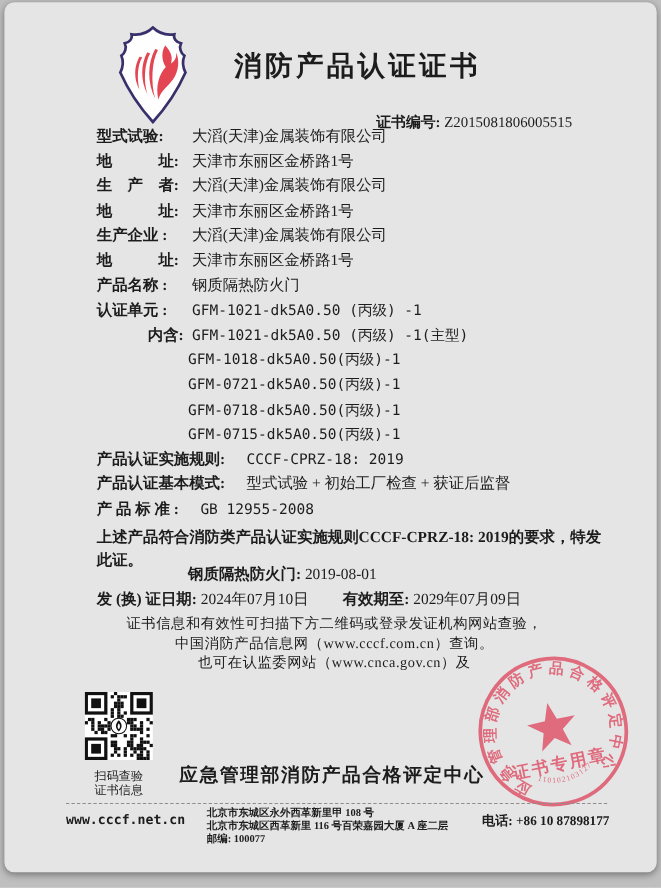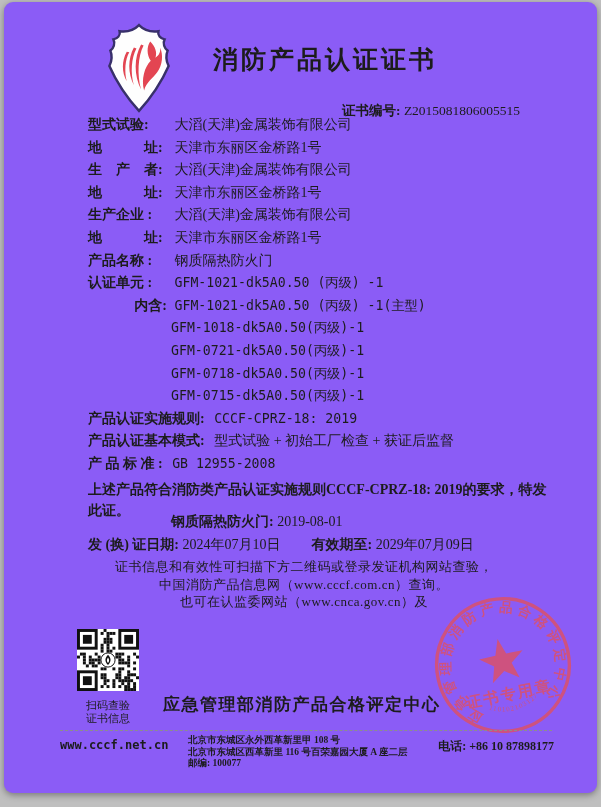--- a/index.html
+++ b/index.html
@@ -5,38 +5,38 @@
   html,body{margin:0;padding:0;}
   body{
     width:601px;height:807px;position:relative;
     background:#bfbfbf;
     font-family:"Liberation Serif","DejaVu Serif",serif;
     color:#1c1c1c;
     -webkit-font-smoothing:antialiased;
   }
   .paper{
     position:absolute;left:4px;top:2px;width:593px;height:791px;
-    background:#8b5cf6;border-radius:9px;
+    background:#e5e5e5;border-radius:9px;
     box-shadow:0 2px 7px rgba(0,0,0,.38);
     overflow:hidden;
   }
   
   .hdr-logo{position:absolute;left:94px;top:20px;width:82px;height:94px;}
   .hdr-title{position:absolute;left:209px;top:41px;font-size:25px;font-weight:bold;letter-spacing:3px;white-space:nowrap;}
   .cert-no{position:absolute;left:338px;top:100px;font-size:13.5px;white-space:nowrap;}
   .cert-no .lbl{font-weight:bold;}
   
   .body-block{position:absolute;left:84px;top:112px;width:478px;font-size:14px;}
   .row{height:22.6px;line-height:22.6px;white-space:nowrap;}
   .row .lbl{display:inline-block;width:79px;font-weight:bold;}
   .row.r-indent .lbl{text-align:right;}
   .row .val{margin-left:4px;}
   .mono{font-family:"DejaVu Sans Mono","Liberation Mono",monospace;font-size:13.2px;}
   .row.model{padding-left:83px;}
-  .row.rule .lbl{width:auto;margin-right:2px;font-family:Liberation Serif, serif;}
+  .row.rule .lbl{width:auto;margin-right:12px;font-family:Liberation Serif, serif;}
   .statement{margin-top:3px;width:472px;line-height:21px;font-weight:bold;}
   
   .first-issue{position:absolute;left:167px;top:511px;font-size:14px;white-space:nowrap;}
   .first-issue .lbl{font-weight:bold;}
   .reissue{position:absolute;left:84px;top:534px;font-size:14px;white-space:nowrap;}
   .reissue .lbl{font-weight:bold;}
   .reissue .gap{display:inline-block;width:24px;}
   
   .notes{position:absolute;left:38px;top:556px;width:524px;text-align:center;font-size:13px;line-height:17.5px;letter-spacing:.5px;}
   

